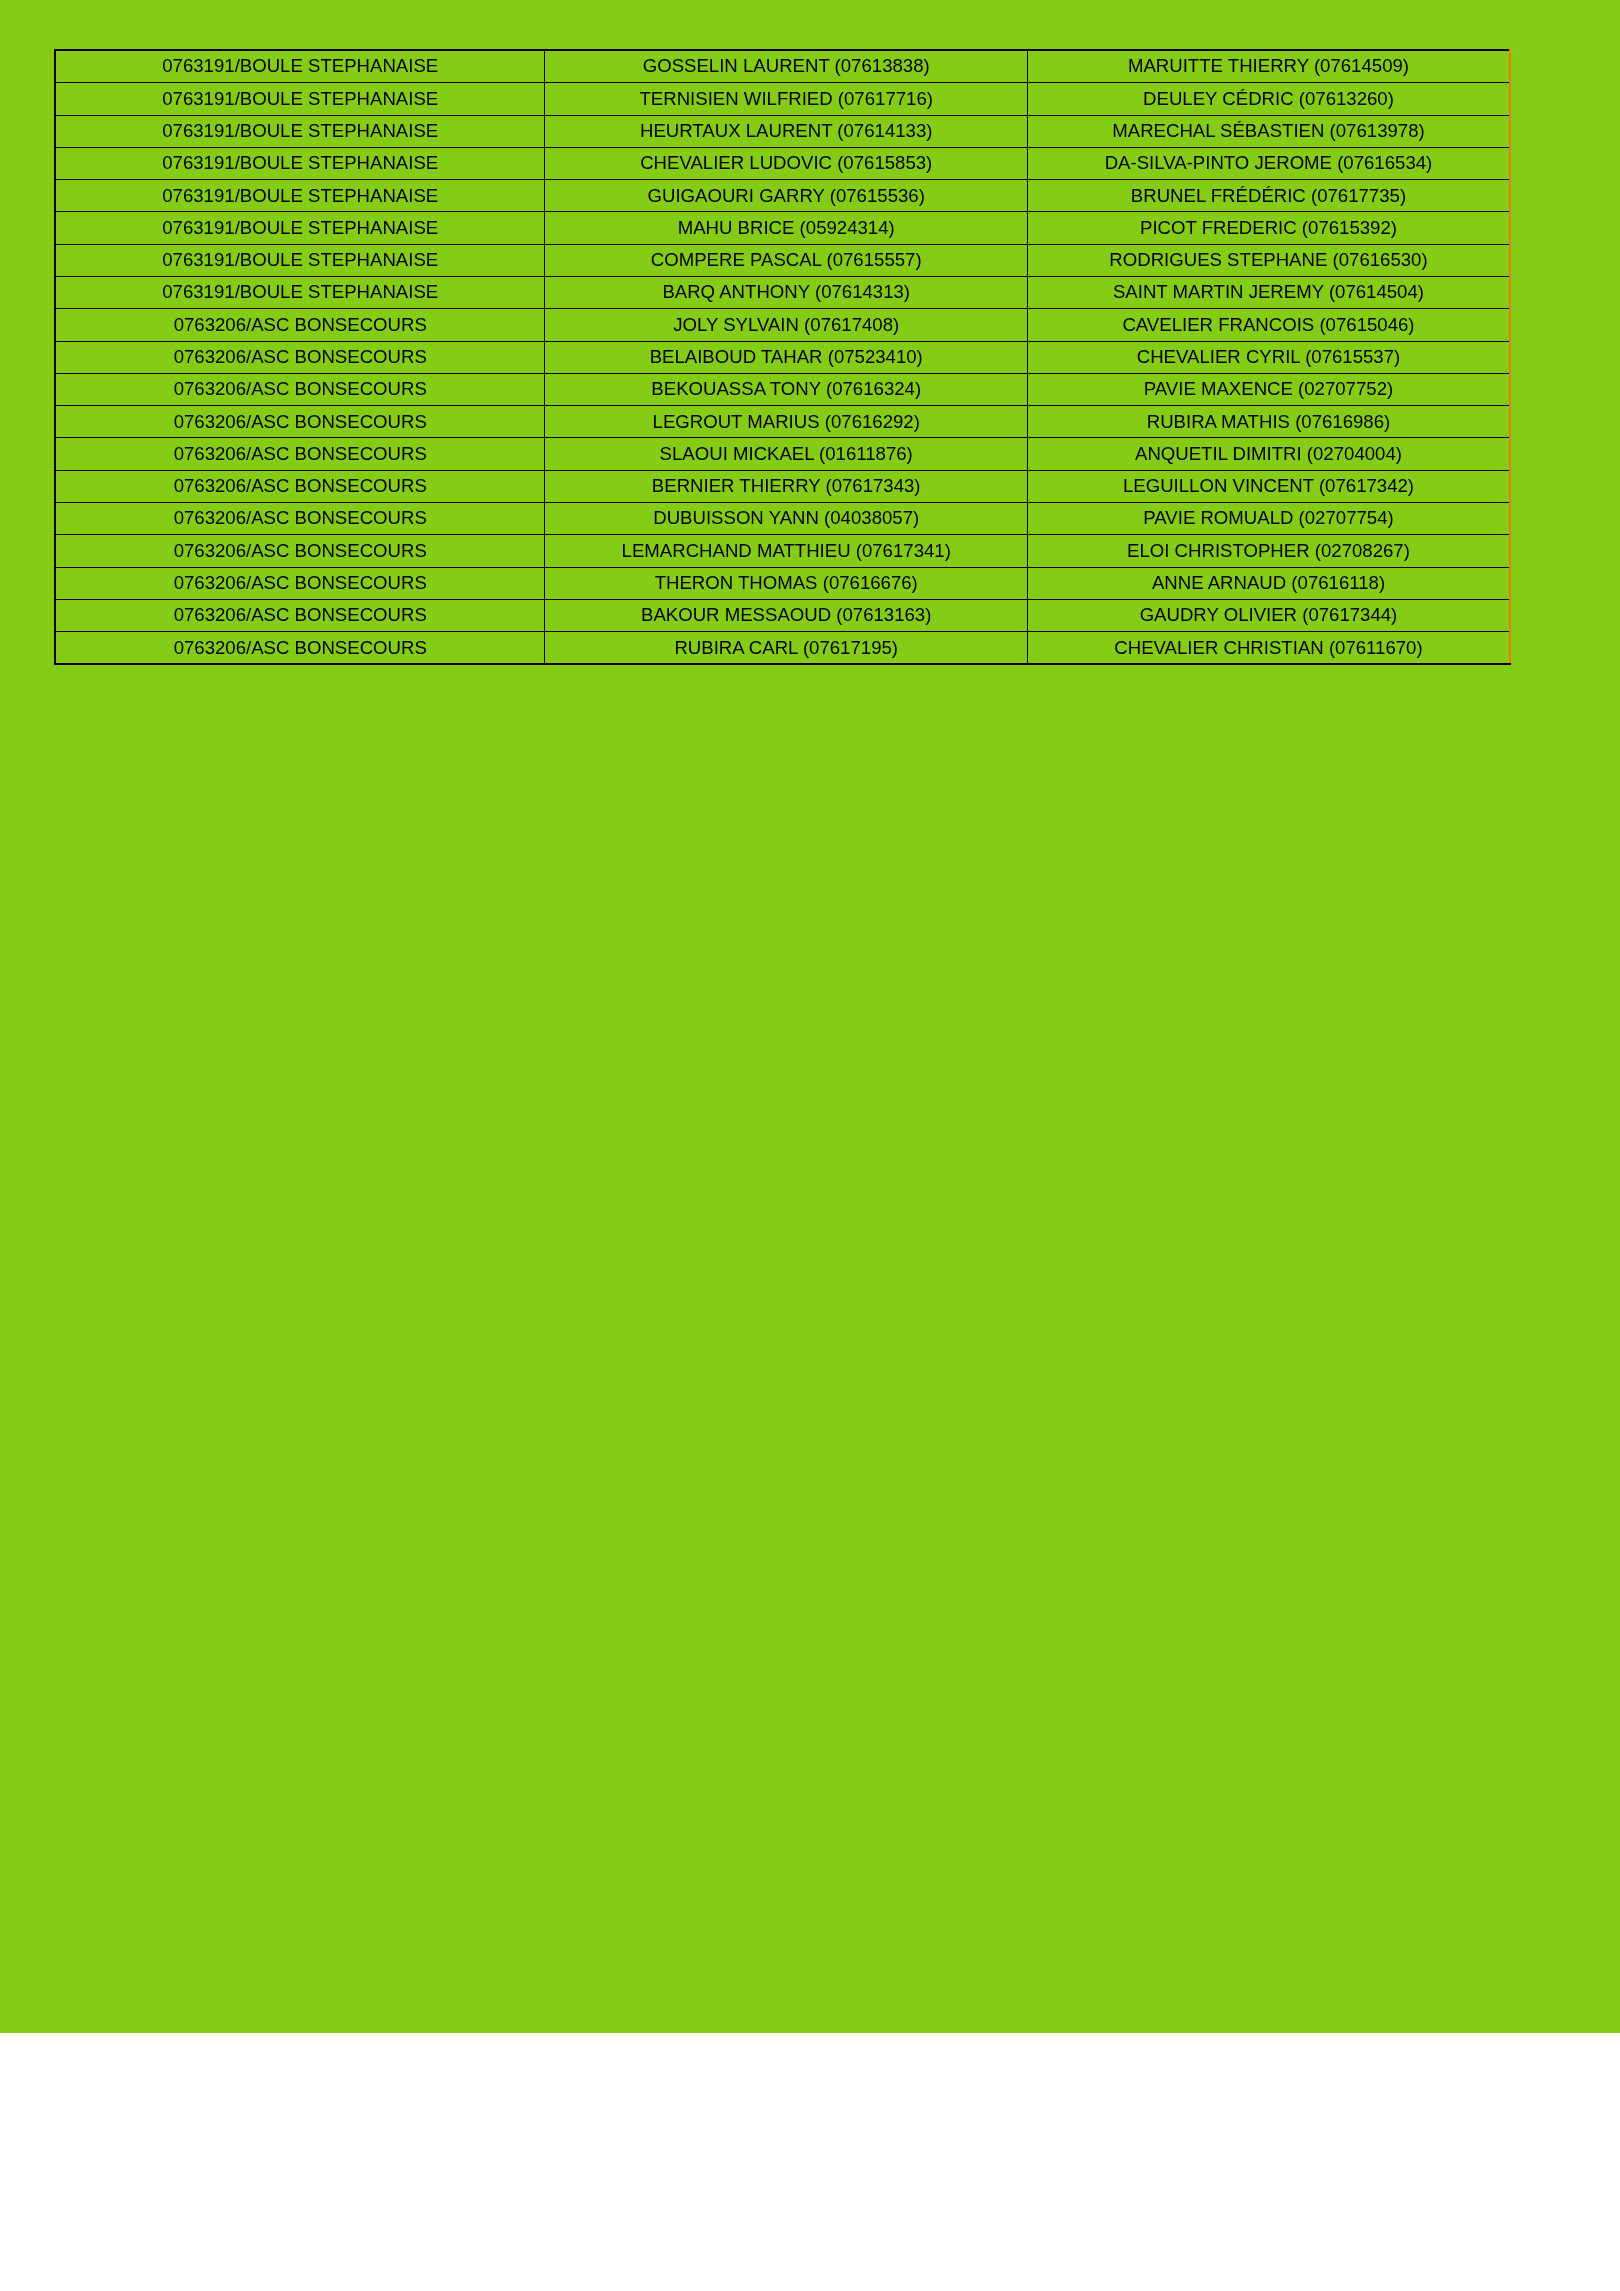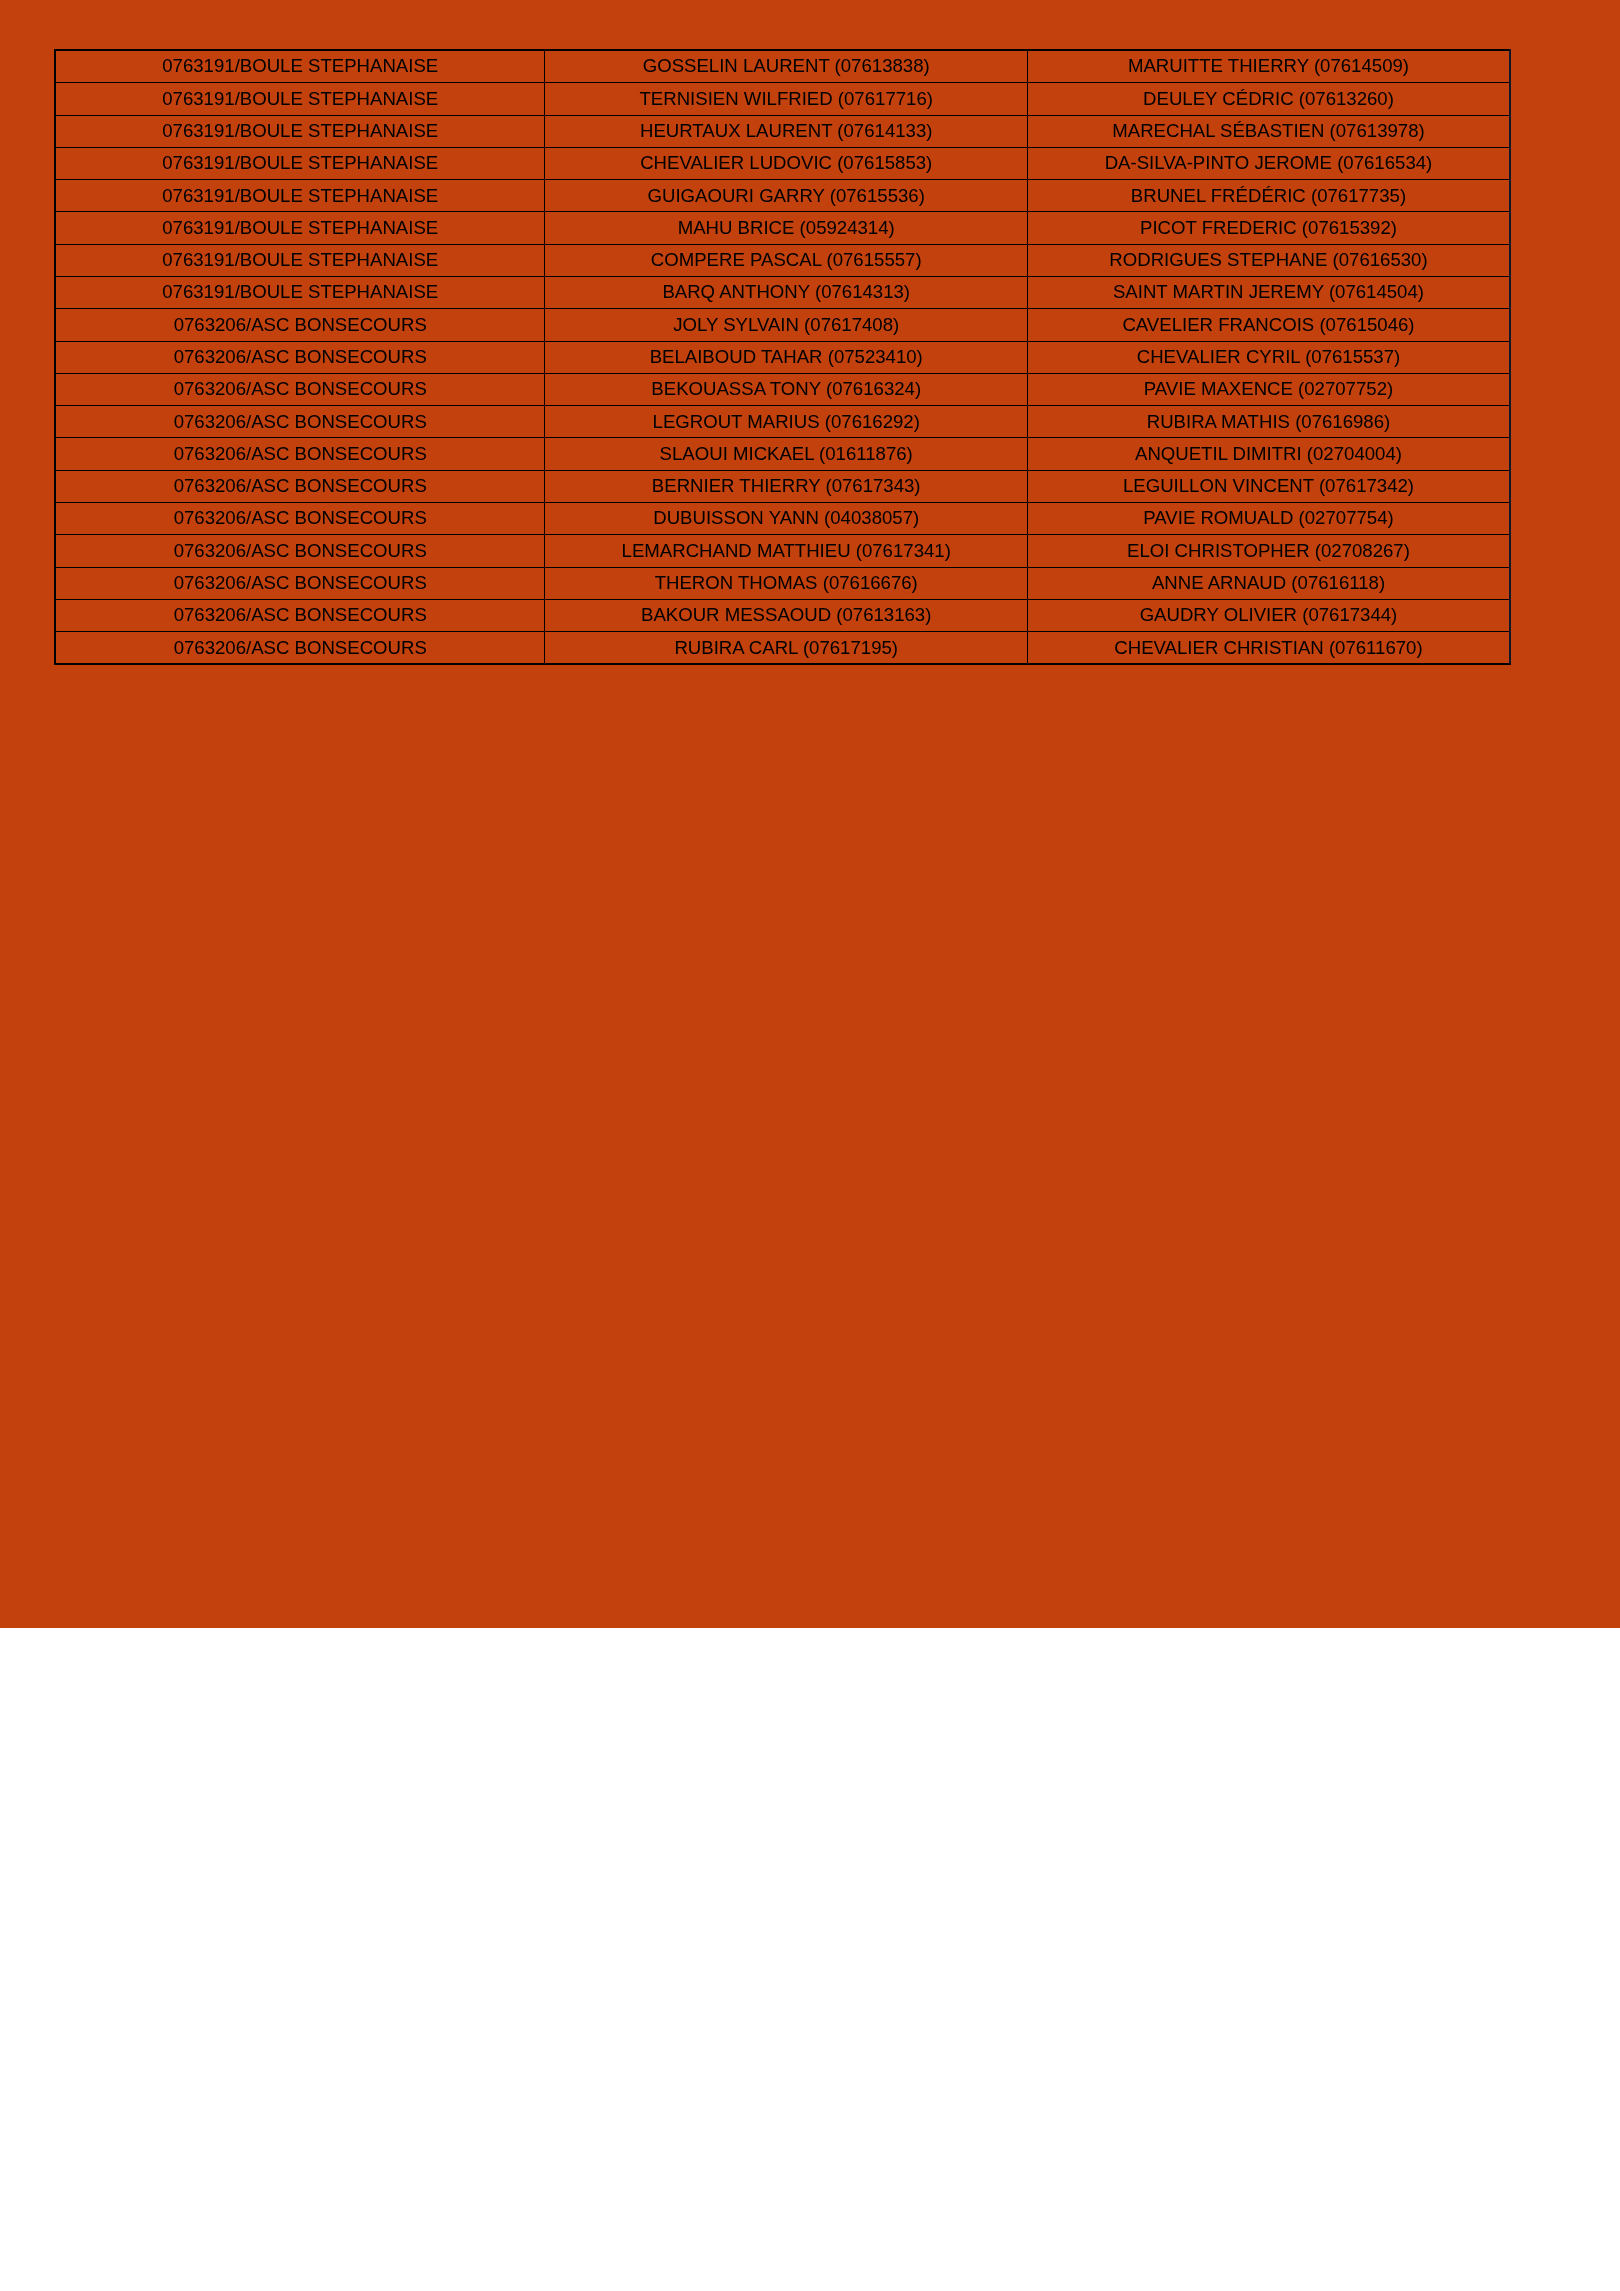--- a/index.html
+++ b/index.html
@@ -12,22 +12,22 @@
     height: 2292px;
     font-family: "Liberation Sans", sans-serif;
     color: #000000;
     position: relative;
   }
   .page {
     position: absolute;
     left: 0;
     top: 0;
     width: 1620px;
-    height: 1628px;
-    background: #c2410c;
+    height: 2033px;
+    background: #84cc16;
   }
   .table-wrap {
     position: absolute;
     left: 54px;
     top: 49px;
     width: 1457px;
   }
   table.roster {
     border-collapse: collapse;
     table-layout: fixed;
@@ -48,21 +48,21 @@
     white-space: nowrap;
     overflow: hidden;
   }
   table.roster tr.highlight td {
     background: #d9d9d9;
   }
   table.roster tr td:first-child {
     border-left: 2px solid #000000;
   }
   table.roster tr td:last-child {
-    border-right: 2px solid #0f172a;
+    border-right: 2px solid #f97316;
   }
   table.roster tr:first-child td {
     border-top: 2px solid #000000;
   }
   table.roster tr:last-child td {
     border-bottom: 2px solid #000000;
   }
 </style>
 </head>
 <body>

